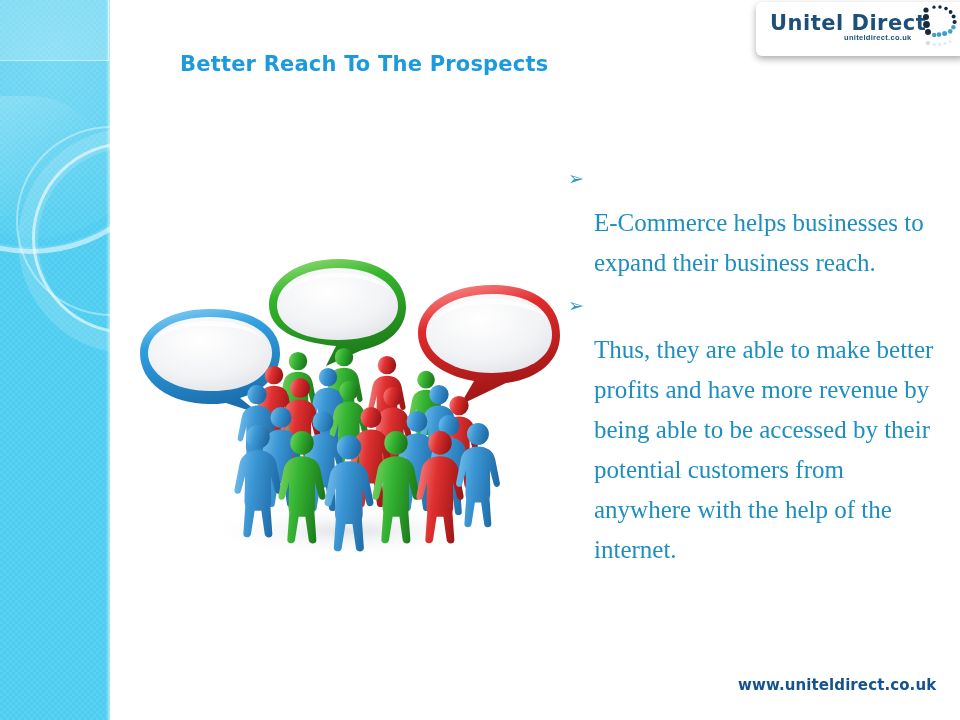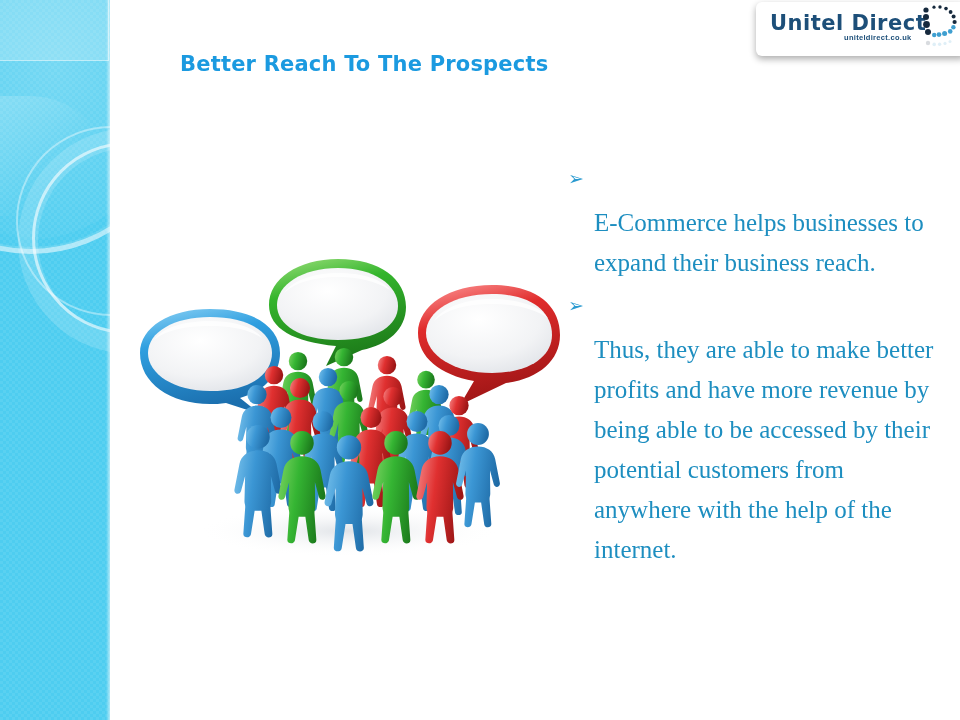--- a/index.html
+++ b/index.html
@@ -326,14 +326,15 @@
     <div class="bullet">
       <span class="mark">➢</span>
       <span class="txt">E-Commerce helps businesses to expand their business reach.</span>
     </div>
     <div class="bullet">
       <span class="mark">➢</span>
       <span class="txt">Thus, they are able to make better profits and have more revenue by being able to be accessed by their potential customers from anywhere with the help of the internet.</span>
     </div>
   </div>
 
+  <div id="footer-url">www.uniteldirect.co.uk</div>
 
 </div>
 
 </body></html>

